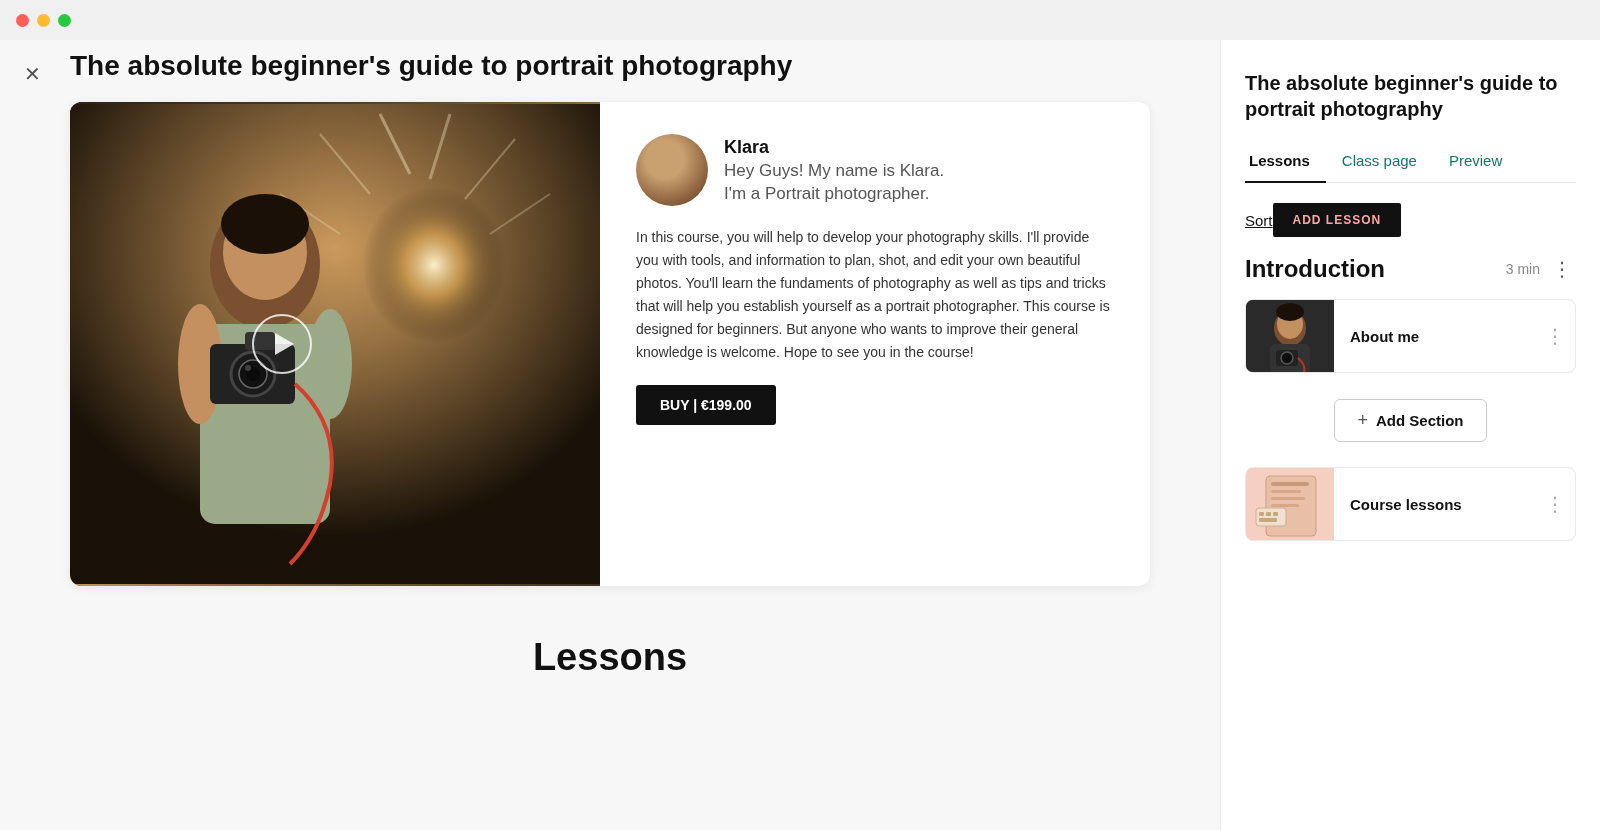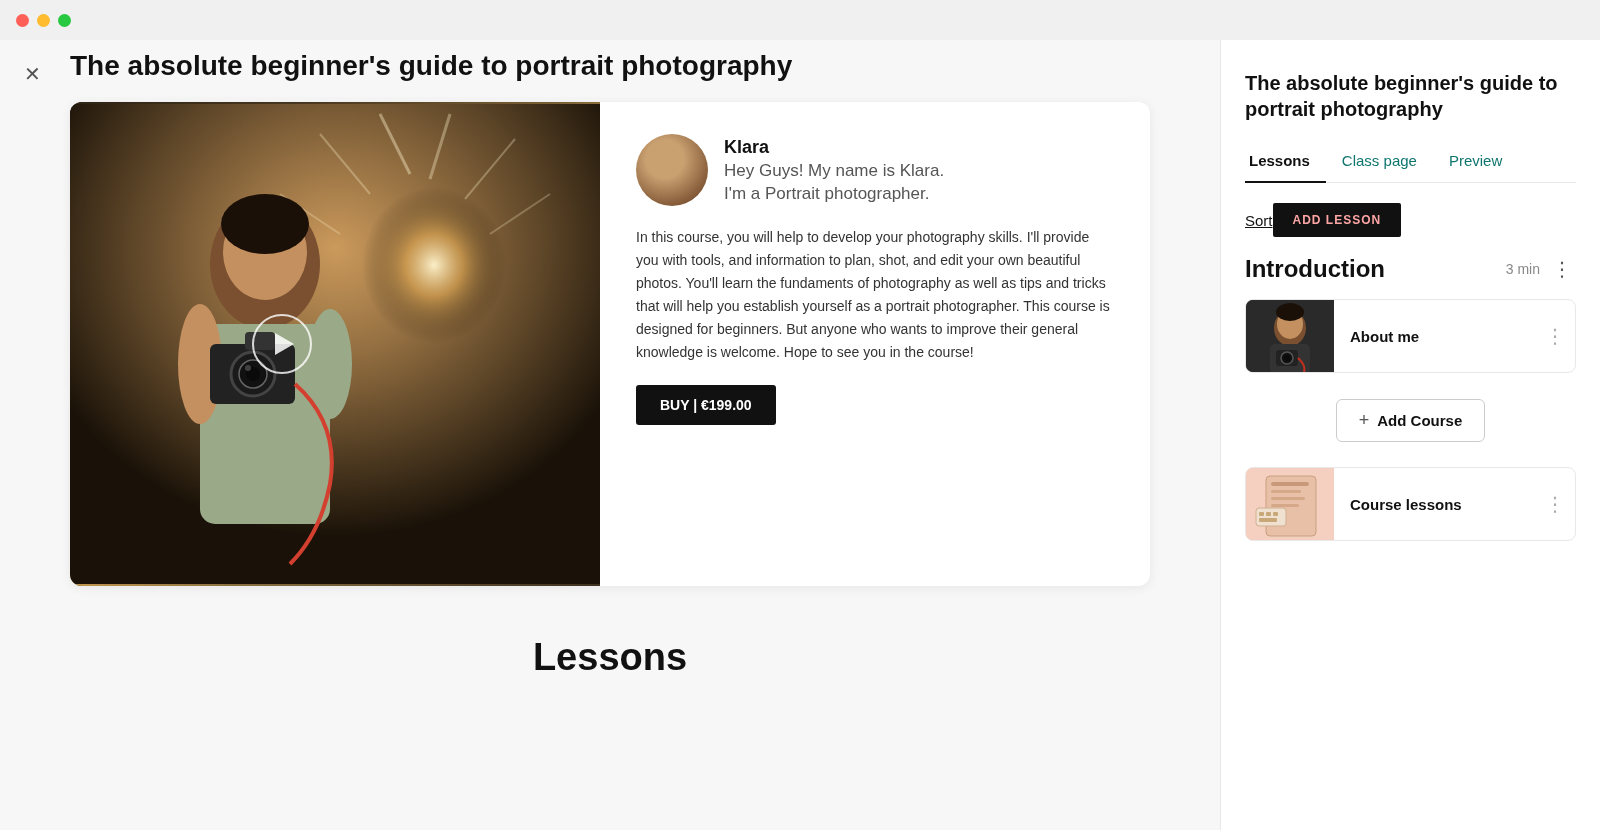--- a/index.html
+++ b/index.html
@@ -532,21 +532,21 @@
             </svg>
           </div>
         </div>
         <span class="lesson-label">About me</span>
         <button class="lesson-menu-btn">⋮</button>
       </div>
 
       <div class="add-section-row">
         <button class="add-section-btn">
           <span class="add-section-plus">+</span>
-          <span>Add Course</span>
+          <span>Add Section</span>
         </button>
       </div>
 
       <div class="lesson-card">
         <div class="lesson-thumbnail">
           <div class="thumb-course-overview">
             <svg width="88" height="72" viewBox="0 0 88 72" xmlns="http://www.w3.org/2000/svg">
               <rect width="88" height="72" fill="#f5d0c0"></rect>
               <rect x="20" y="8" width="50" height="60" rx="4" fill="#e8c0a8" stroke="#caa080" stroke-width="1"></rect>
               <rect x="25" y="14" width="38" height="4" rx="2" fill="#c89878"></rect>

